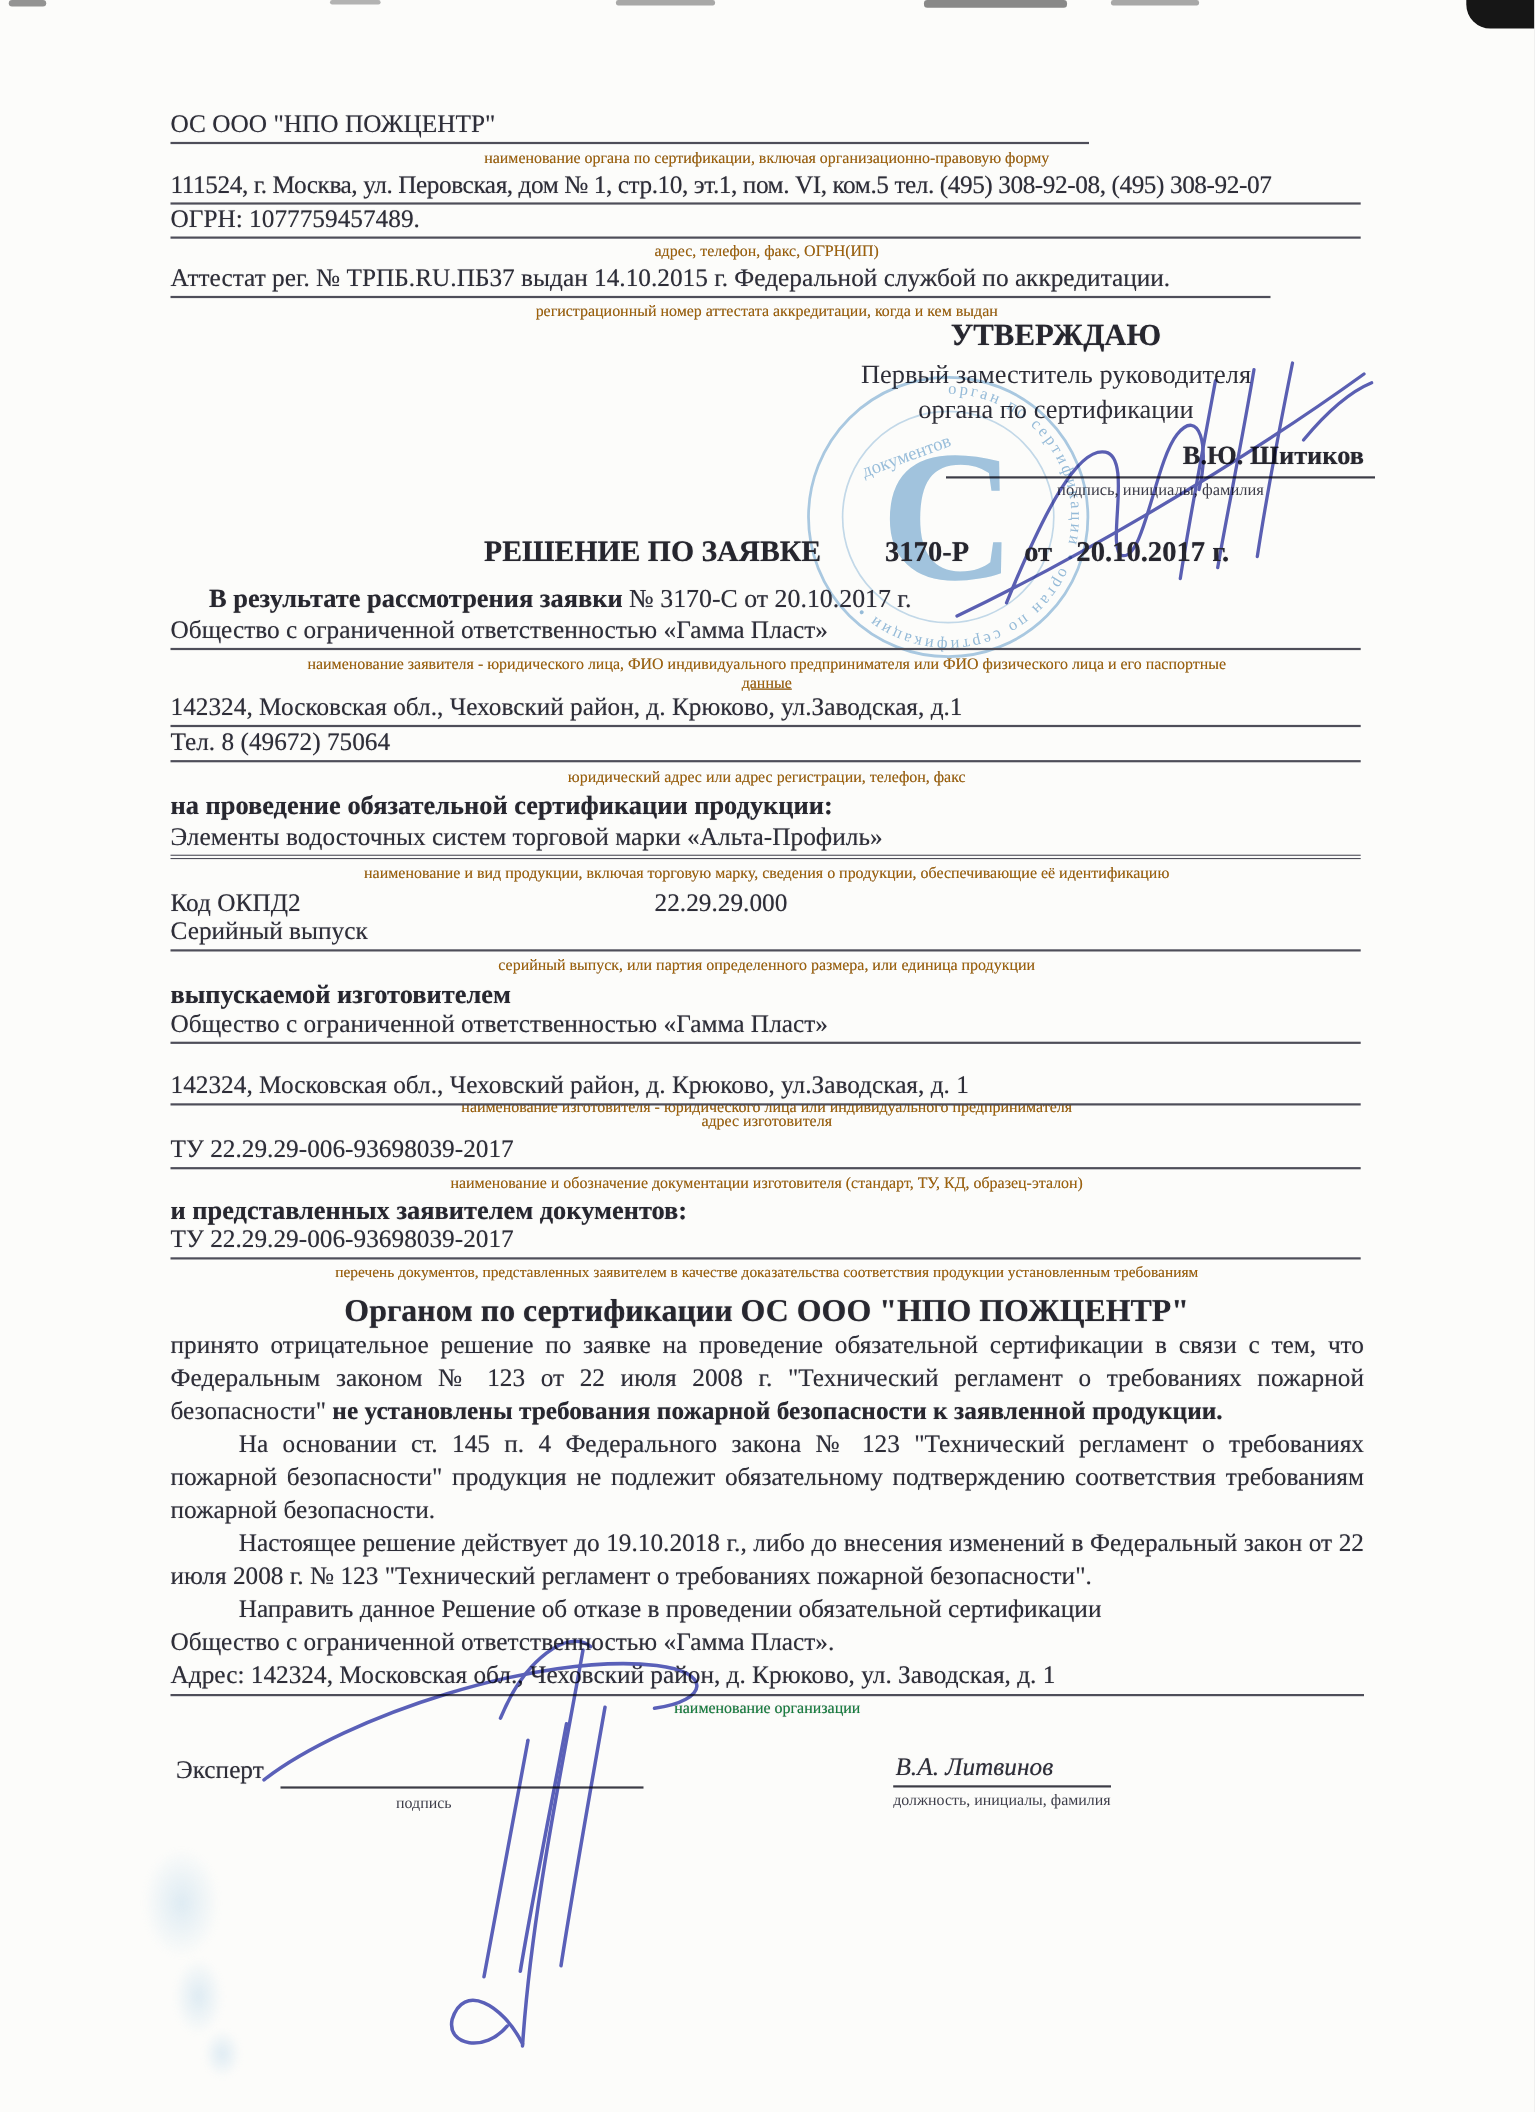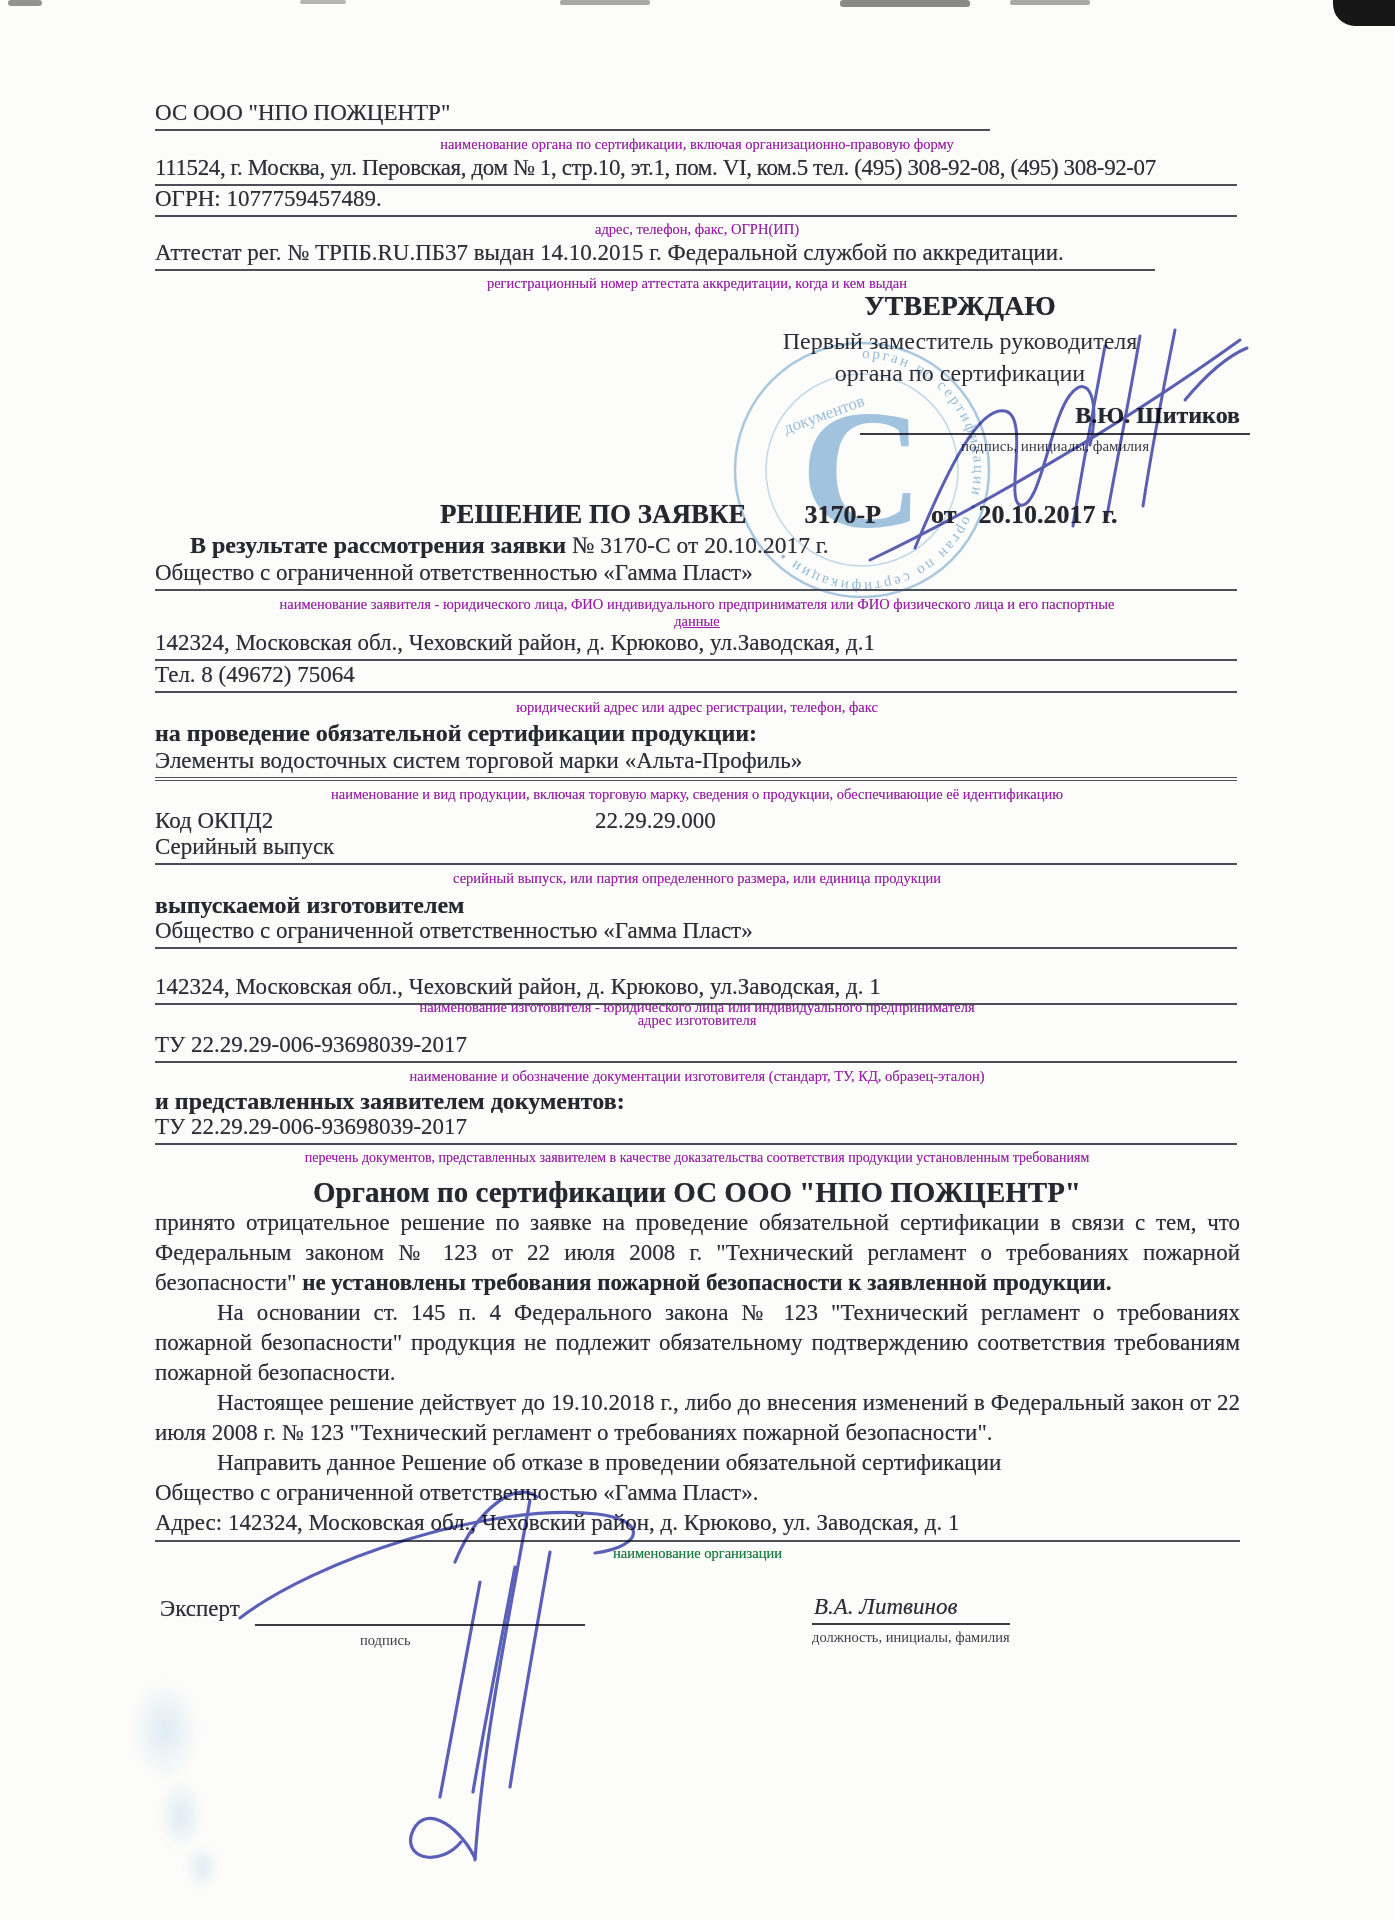--- a/index.html
+++ b/index.html
@@ -10,27 +10,27 @@
     color:#2e2e38;
   }
   .abs{position:absolute;}
   .line{position:absolute; left:155px; font-size:23px; white-space:nowrap;
         text-shadow:0 0 0.7px rgba(46,46,60,.55);}
   .field{position:absolute; left:155px; font-size:23px; white-space:nowrap;
          border-bottom:2px solid #4e4e59; padding-bottom:3px;
          text-shadow:0 0 0.7px rgba(46,46,60,.55);}
   .w-full{width:1082px;}
   .cap{position:absolute; left:156px; width:1082px; text-align:center;
-       font-size:14.5px; color:#a21caf; white-space:nowrap; overflow:visible;
+       font-size:14.5px; color:#a16207; white-space:nowrap; overflow:visible;
        text-shadow:0 0 0.5px rgba(60,60,72,.5);}
   .bold{font-weight:bold; color:#27272f;}
   .tight{letter-spacing:-0.4px;}
   .decision-row{position:absolute; left:440px; top:486px; display:flex;
         align-items:baseline; font-size:26px; font-weight:bold; color:#26262e;
-        text-shadow:0 0 0.8px rgba(40,40,52,.6);margin-top:13px;}
+        text-shadow:0 0 0.8px rgba(40,40,52,.6);}
   .paras{position:absolute; left:155px; top:1208px; width:1085px;
          font-size:23px; line-height:30px; text-align:justify;
          text-shadow:0 0 0.7px rgba(46,46,60,.55);}
   .paras p{margin:0;}
   .indent{text-indent:62px;}
   .stamp-svg{position:absolute; left:722px; top:330px; opacity:.85;
              mix-blend-mode:multiply; pointer-events:none;}
   .sig-svg{position:absolute; mix-blend-mode:multiply; pointer-events:none;}
   .artifact{position:absolute; background:#2a2a2a;}
   .smudge{position:absolute; border-radius:50%; filter:blur(3px); opacity:.45;

